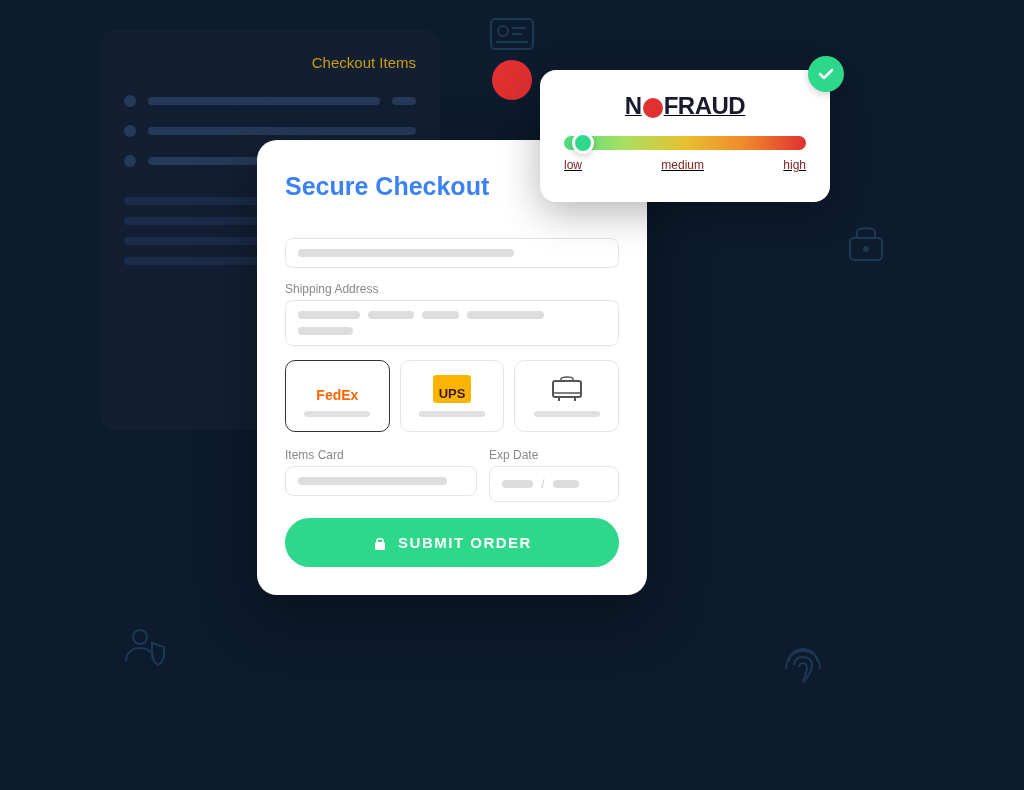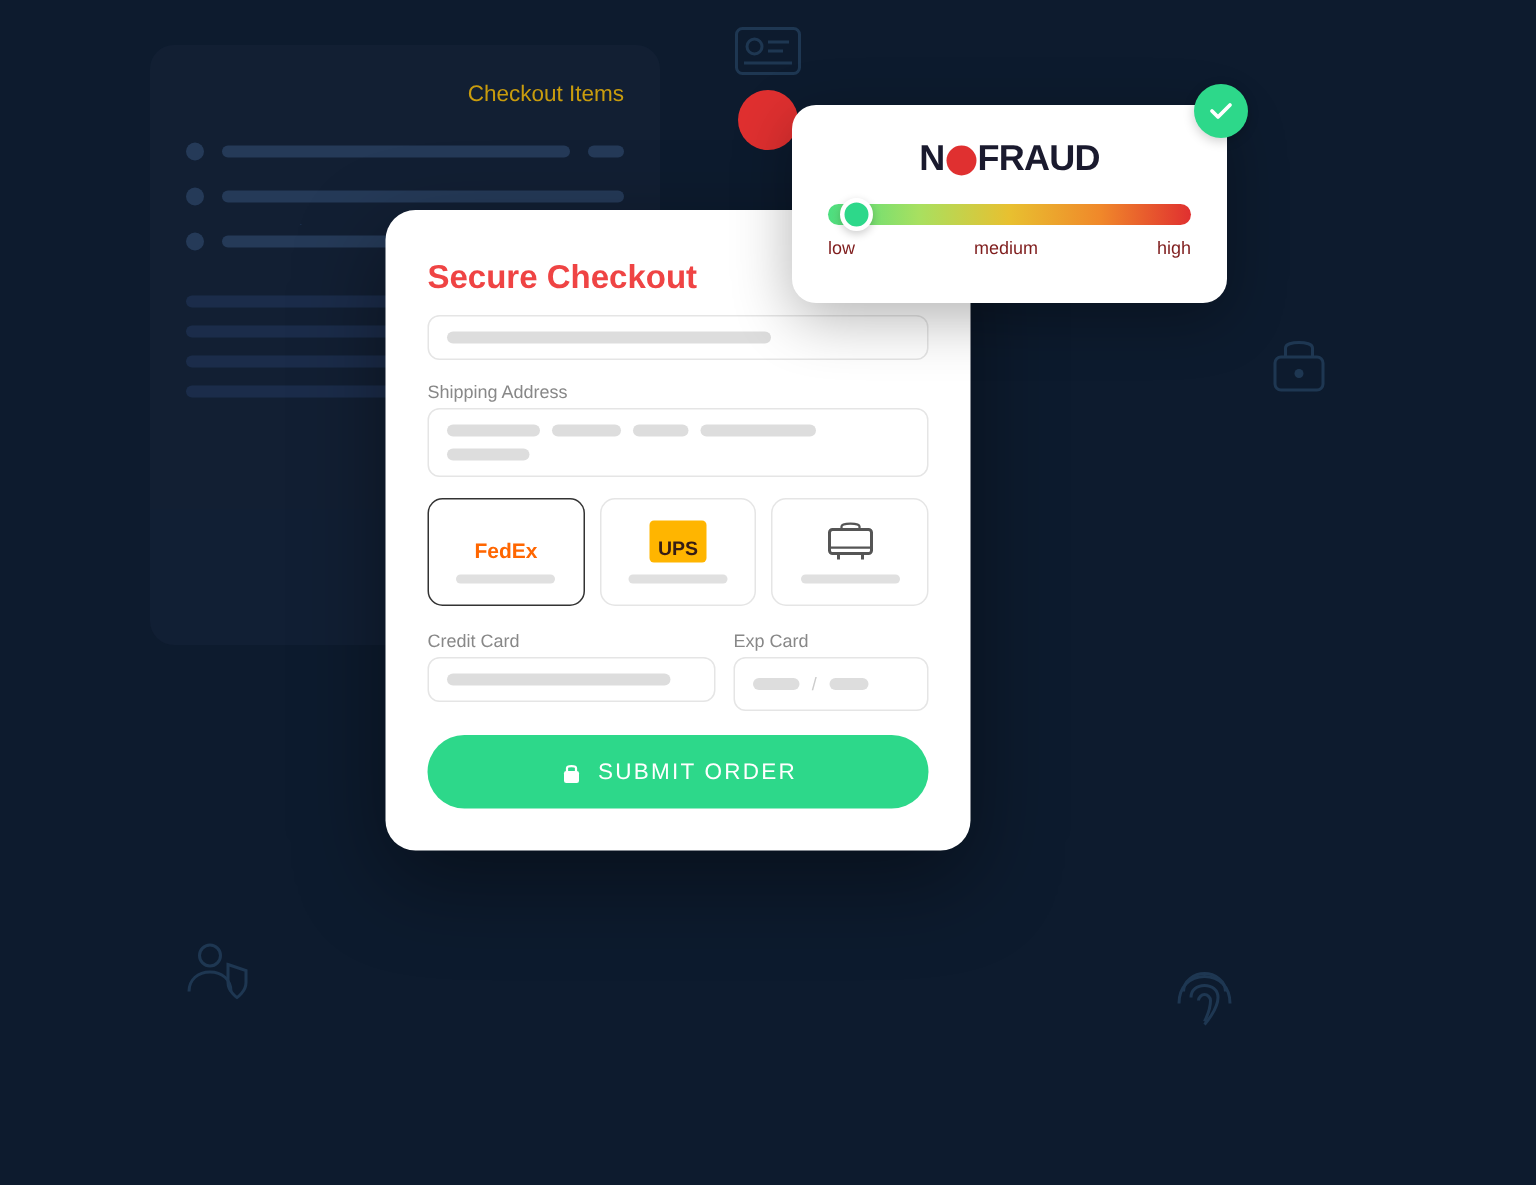--- a/index.html
+++ b/index.html
@@ -139,24 +139,24 @@
       margin-left: -60px;
       width: 390px;
       background: #ffffff;
       border-radius: 20px;
       padding: 32px 28px 28px;
       box-shadow: 0 20px 60px rgba(0,0,0,0.4);
       z-index: 10;
     }
 
     .checkout-title {
-      font-size: 22px;
+      font-size: 25px;
       font-weight: 700;
-      color: #ef4444;
-      margin-bottom: 12px;
+      color: #3b82f6;
+      margin-bottom: 37px;
     }
 
     .form-group {
       margin-bottom: 14px;
     }
 
     .form-label {
       font-size: 12px;
       color: #888;
       margin-bottom: 4px;
@@ -261,21 +261,21 @@
       flex: 1;
     }
 
     .submit-btn {
       width: 100%;
       padding: 16px;
       background: #2dd88a;
       border: none;
       border-radius: 30px;
       font-size: 15px;
-      font-weight: 400;
+      font-weight: 700;
       color: #fff;
       letter-spacing: 1.5px;
       cursor: pointer;
       margin-top: 16px;
       display: flex;
       align-items: center;
       justify-content: center;
       gap: 10px;
       text-transform: uppercase;
     }
@@ -506,50 +506,50 @@
           <line x1="8" y1="22" x2="8" y2="26" stroke="#555" stroke-width="2"></line>
           <line x1="24" y1="22" x2="24" y2="26" stroke="#555" stroke-width="2"></line>
         </svg>
       </div>
       <div class="shipping-line"></div>
     </div>
   </div>
 
   <div class="payment-row">
     <div class="payment-group">
-      <label class="form-label">Credit Card</label>
+      <label class="form-label">Items Card</label>
       <div class="form-field">
         <div class="form-field-placeholder">
           <div class="placeholder-line" style="width:90%;height:8px;"></div>
         </div>
       </div>
     </div>
     <div class="payment-group" style="max-width:130px;">
-      <label class="form-label">Exp Card</label>
+      <label class="form-label">Exp Date</label>
       <div class="form-field">
         <div class="form-field-placeholder">
           <div class="placeholder-line" style="width:30%;height:8px;"></div>
           <span style="color:#ccc;font-size:12px;">/</span>
           <div class="placeholder-line" style="width:25%;height:8px;"></div>
         </div>
       </div>
     </div>
   </div>
 
   <button class="submit-btn">
     <svg width="16" height="16" viewBox="0 0 16 16" fill="white">
       <rect x="3" y="7" width="10" height="8" rx="1.5" fill="white"></rect>
       <path d="M5 7V5C5 3.3 11 3.3 11 5V7" stroke="white" stroke-width="1.5" fill="none"></path>
     </svg>
     <span>SUBMIT ORDER</span>
   </button>
 
 </div>
 
-<div class="nofraud-card" style="position:absolute;top:70px;left:528px;z-index:30;">
+<div class="nofraud-card" style="position:absolute;top:70px;left:540px;z-index:30;text-decoration:underline;">
 
   <div class="check-badge">
     <svg viewBox="0 0 18 18" fill="none" xmlns="http://www.w3.org/2000/svg">
       <path d="M3 9L7 13L15 5" stroke="white" stroke-width="2.5" stroke-linecap="round" stroke-linejoin="round"></path>
     </svg>
   </div>
 
   <div class="nofraud-logo">
     <span class="nofraud-logo-text">
       N<span class="nofraud-logo-circle"></span>FRAUD

